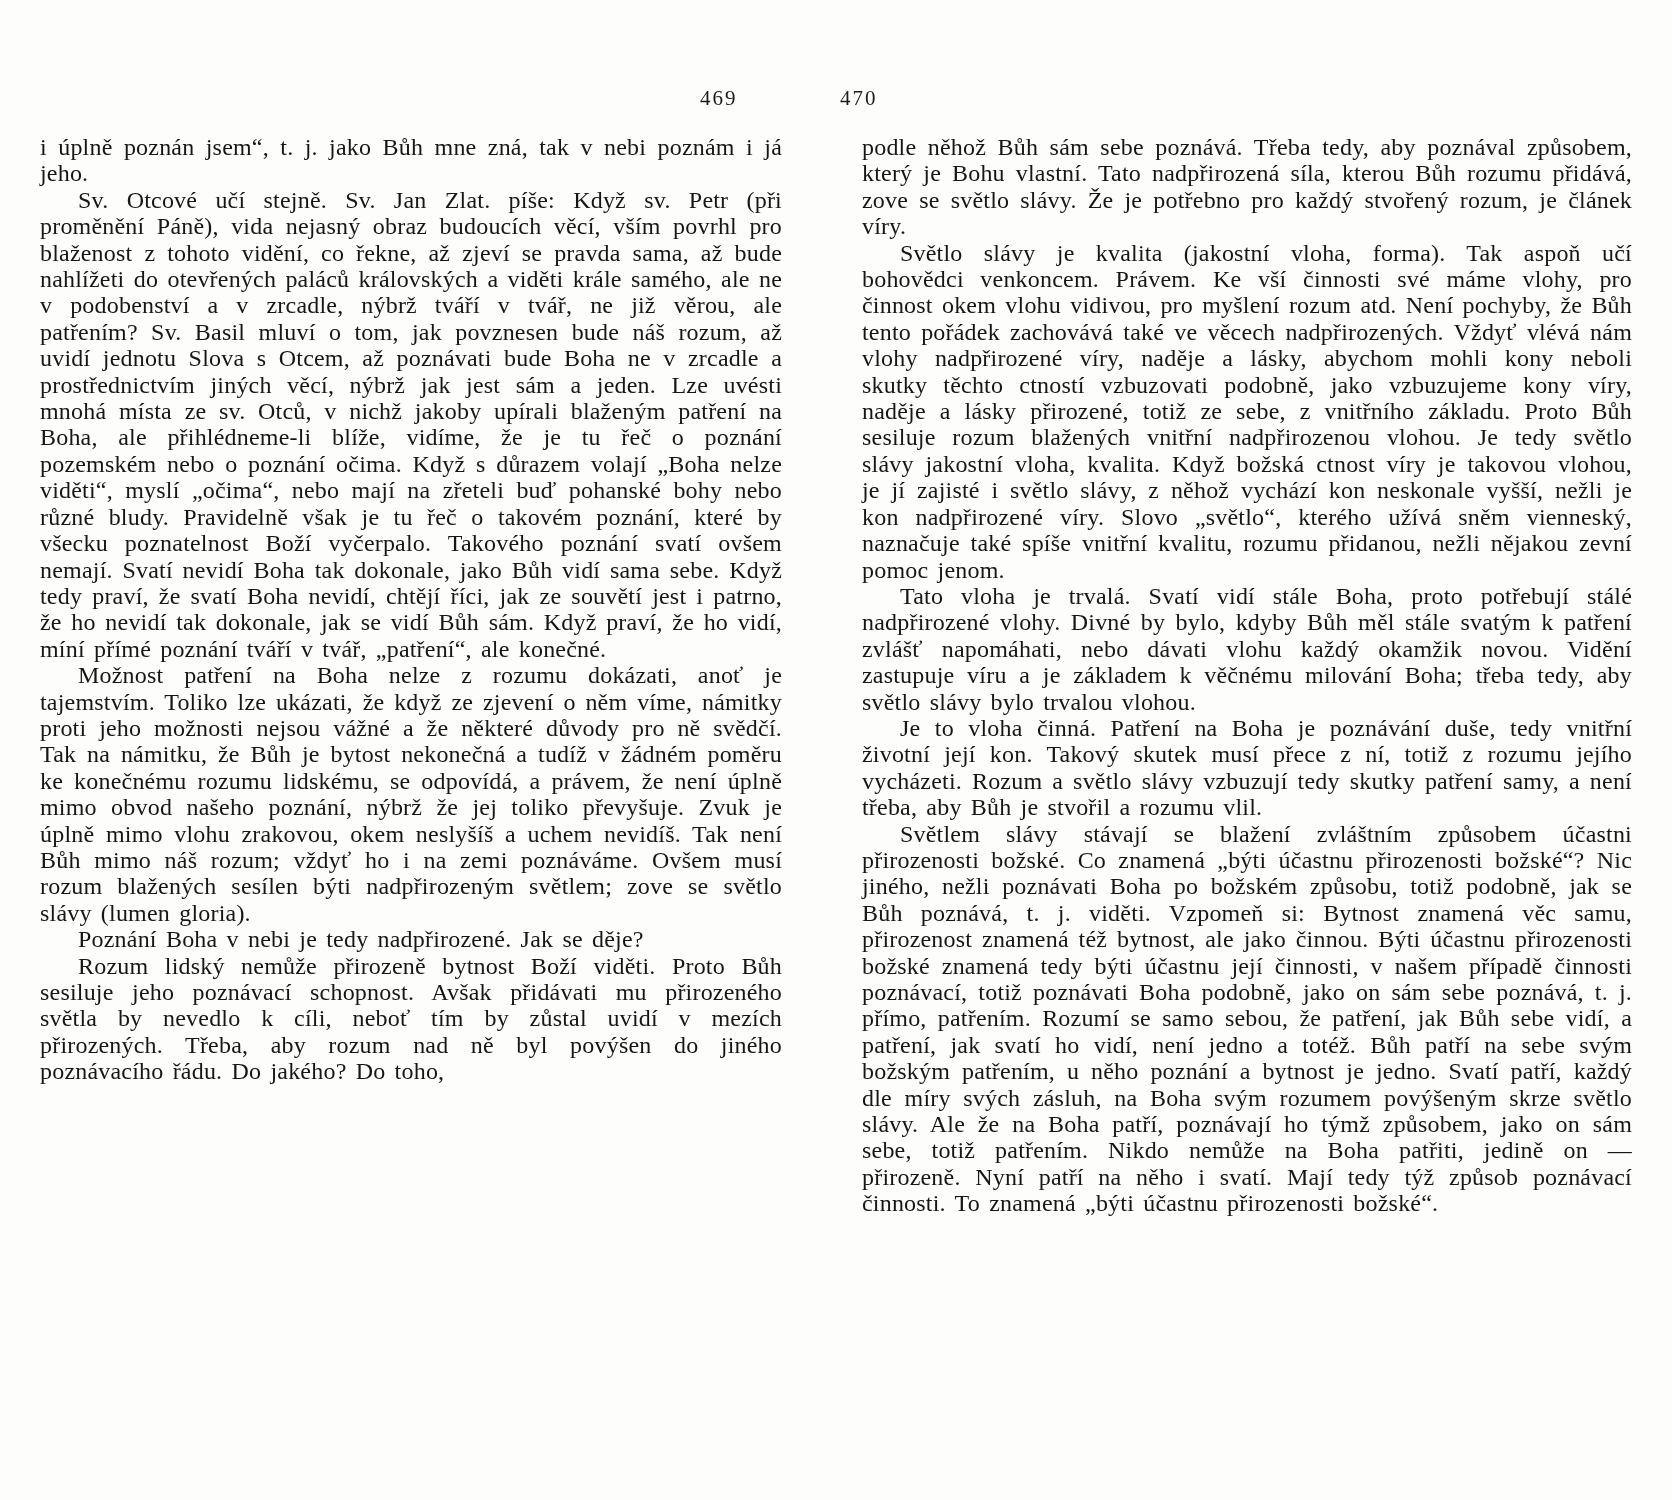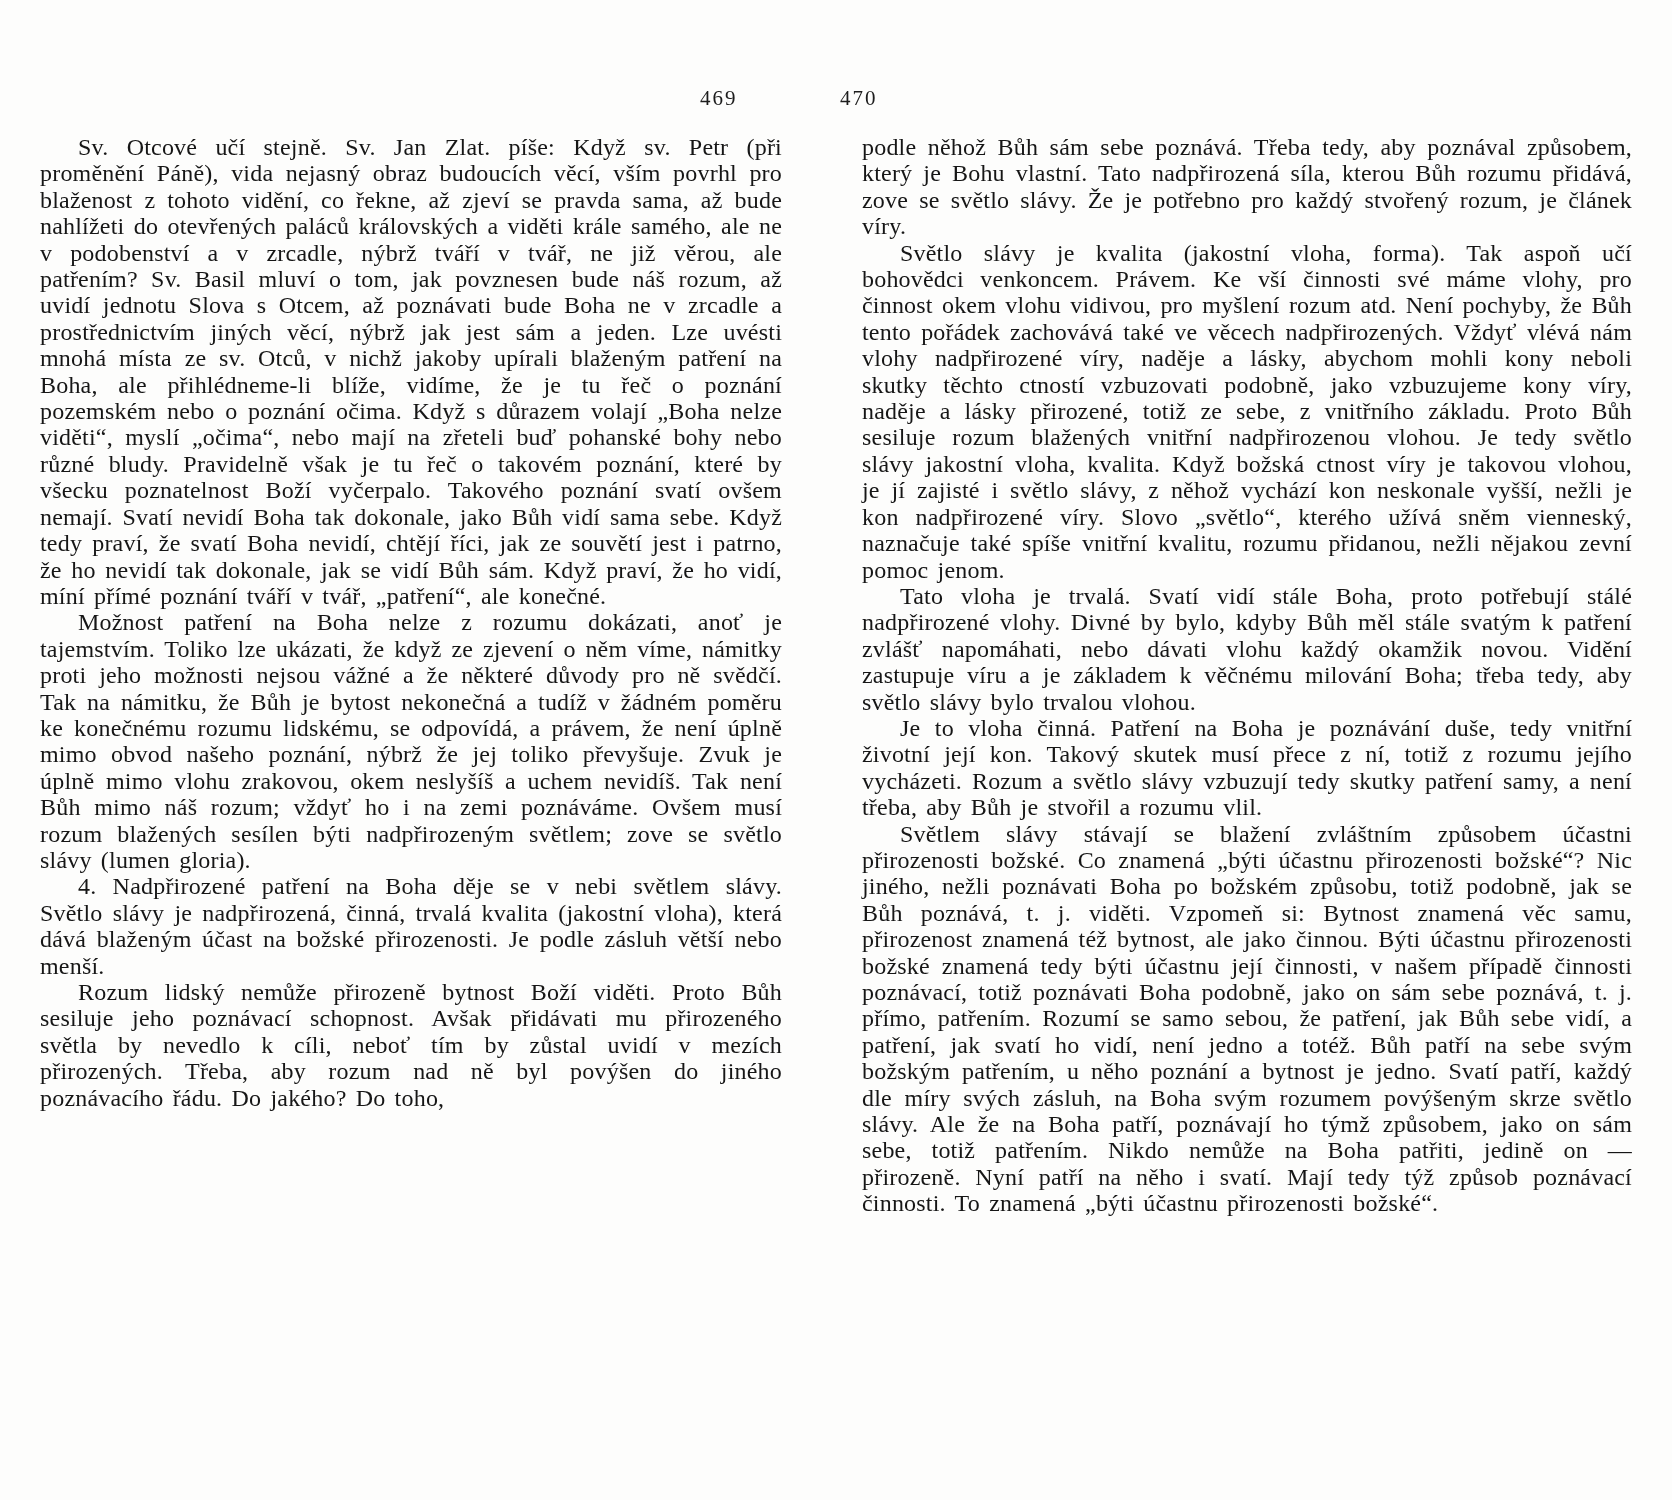--- a/index.html
+++ b/index.html
@@ -43,23 +43,24 @@
   .column p.indent { text-indent: 38px; }
 </style>
 </head>
 <body>
 
 <div id="pagenum-left" class="page-number">469</div>
 
 <div id="pagenum-right" class="page-number">470</div>
 
 <div id="col-left" class="column">
+  <p>i úplně poznán jsem“, t. j. jako Bůh mne zná, tak v nebi poznám i já jeho.</p>
   <p class="indent">Sv. Otcové učí stejně. Sv. Jan Zlat. píše: Když sv. Petr (při proměnění Páně), vida nejasný obraz budoucích věcí, vším povrhl pro blaženost z tohoto vidění, co řekne, až zjeví se pravda sama, až bude nahlížeti do otevřených paláců královských a viděti krále samého, ale ne v podobenství a v zrcadle, nýbrž tváří v tvář, ne již věrou, ale patřením? Sv. Basil mluví o tom, jak povznesen bude náš rozum, až uvidí jednotu Slova s Otcem, až poznávati bude Boha ne v zrcadle a prostřednictvím jiných věcí, nýbrž jak jest sám a jeden. Lze uvésti mnohá místa ze sv. Otců, v nichž jakoby upírali blaženým patření na Boha, ale přihlédneme-li blíže, vidíme, že je tu řeč o poznání pozemském nebo o poznání očima. Když s důrazem volají „Boha nelze viděti“, myslí „očima“, nebo mají na zřeteli buď pohanské bohy nebo různé bludy. Pravidelně však je tu řeč o takovém poznání, které by všecku poznatelnost Boží vyčerpalo. Takového poznání svatí ovšem nemají. Svatí nevidí Boha tak dokonale, jako Bůh vidí sama sebe. Když tedy praví, že svatí Boha nevidí, chtějí říci, jak ze souvětí jest i patrno, že ho nevidí tak dokonale, jak se vidí Bůh sám. Když praví, že ho vidí, míní přímé poznání tváří v tvář, „patření“, ale konečné.</p>
   <p class="indent">Možnost patření na Boha nelze z rozumu dokázati, anoť je tajemstvím. Toliko lze ukázati, že když ze zjevení o něm víme, námitky proti jeho možnosti nejsou vážné a že některé důvody pro ně svědčí. Tak na námitku, že Bůh je bytost nekonečná a tudíž v žádném poměru ke konečnému rozumu lidskému, se odpovídá, a právem, že není úplně mimo obvod našeho poznání, nýbrž že jej toliko převyšuje. Zvuk je úplně mimo vlohu zrakovou, okem neslyšíš a uchem nevidíš. Tak není Bůh mimo náš rozum; vždyť ho i na zemi poznáváme. Ovšem musí rozum blažených sesílen býti nadpřirozeným světlem; zove se světlo slávy (lumen gloria).</p>
-  <p class="indent">4. Nadpřirozené patření na Boha děje se v nebi světlem slávy. Světlo slávy je nadpřirozená, činná, trvalá kvalita (jakostní vloha), která dává blaženým účast na božské přirozenosti. Je podle zásluh větší nebo menší.</p>
+  <p class="indent">Poznání Boha v nebi je tedy nadpřirozené. Jak se děje?</p>
   <p class="indent">Rozum lidský nemůže přirozeně bytnost Boží viděti. Proto Bůh sesiluje jeho poznávací schopnost. Avšak přidávati mu přirozeného světla by nevedlo k cíli, neboť tím by zůstal uvidí v mezích přirozených. Třeba, aby rozum nad ně byl povýšen do jiného poznávacího řádu. Do jakého? Do toho,</p>
 </div>
 
 <div id="col-right" class="column">
   <p>podle něhož Bůh sám sebe poznává. Třeba tedy, aby poznával způsobem, který je Bohu vlastní. Tato nadpřirozená síla, kterou Bůh rozumu přidává, zove se světlo slávy. Že je potřebno pro každý stvořený rozum, je článek víry.</p>
   <p class="indent">Světlo slávy je kvalita (jakostní vloha, forma). Tak aspoň učí bohovědci venkoncem. Právem. Ke vší činnosti své máme vlohy, pro činnost okem vlohu vidivou, pro myšlení rozum atd. Není pochyby, že Bůh tento pořádek zachovává také ve věcech nadpřirozených. Vždyť vlévá nám vlohy nadpřirozené víry, naděje a lásky, abychom mohli kony neboli skutky těchto ctností vzbuzovati podobně, jako vzbuzujeme kony víry, naděje a lásky přirozené, totiž ze sebe, z vnitřního základu. Proto Bůh sesiluje rozum blažených vnitřní nadpřirozenou vlohou. Je tedy světlo slávy jakostní vloha, kvalita. Když božská ctnost víry je takovou vlohou, je jí zajisté i světlo slávy, z něhož vychází kon neskonale vyšší, nežli je kon nadpřirozené víry. Slovo „světlo“, kterého užívá sněm vienneský, naznačuje také spíše vnitřní kvalitu, rozumu přidanou, nežli nějakou zevní pomoc jenom.</p>
   <p class="indent">Tato vloha je trvalá. Svatí vidí stále Boha, proto potřebují stálé nadpřirozené vlohy. Divné by bylo, kdyby Bůh měl stále svatým k patření zvlášť napomáhati, nebo dávati vlohu každý okamžik novou. Vidění zastupuje víru a je základem k věčnému milování Boha; třeba tedy, aby světlo slávy bylo trvalou vlohou.</p>
   <p class="indent">Je to vloha činná. Patření na Boha je poznávání duše, tedy vnitřní životní její kon. Takový skutek musí přece z ní, totiž z rozumu jejího vycházeti. Rozum a světlo slávy vzbuzují tedy skutky patření samy, a není třeba, aby Bůh je stvořil a rozumu vlil.</p>
   <p class="indent">Světlem slávy stávají se blažení zvláštním způsobem účastni přirozenosti božské. Co znamená „býti účastnu přirozenosti božské“? Nic jiného, nežli poznávati Boha po božském způsobu, totiž podobně, jak se Bůh poznává, t. j. viděti. Vzpomeň si: Bytnost znamená věc samu, přirozenost znamená též bytnost, ale jako činnou. Býti účastnu přirozenosti božské znamená tedy býti účastnu její činnosti, v našem případě činnosti poznávací, totiž poznávati Boha podobně, jako on sám sebe poznává, t. j. přímo, patřením. Rozumí se samo sebou, že patření, jak Bůh sebe vidí, a patření, jak svatí ho vidí, není jedno a totéž. Bůh patří na sebe svým božským patřením, u něho poznání a bytnost je jedno. Svatí patří, každý dle míry svých zásluh, na Boha svým rozumem povýšeným skrze světlo slávy. Ale že na Boha patří, poznávají ho týmž způsobem, jako on sám sebe, totiž patřením. Nikdo nemůže na Boha patřiti, jedině on — přirozeně. Nyní patří na něho i svatí. Mají tedy týž způsob poznávací činnosti. To znamená „býti účastnu přirozenosti božské“.</p>
 </div>

